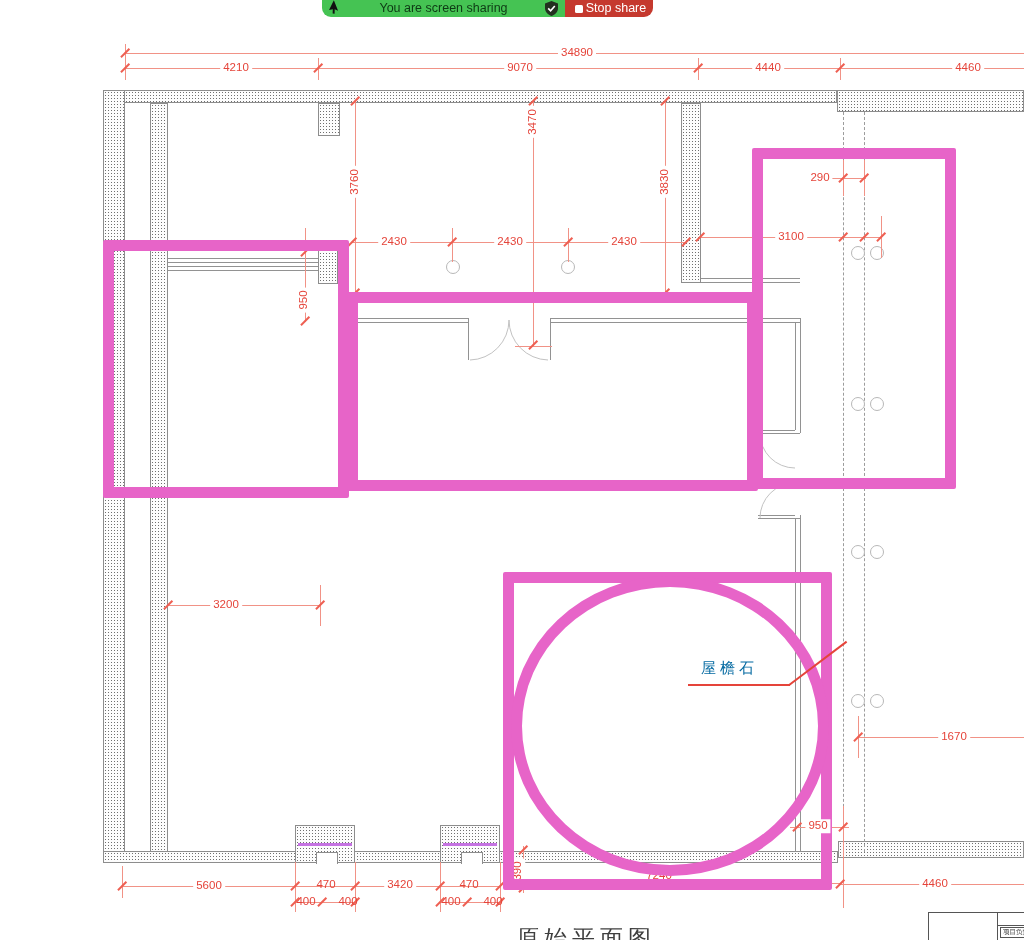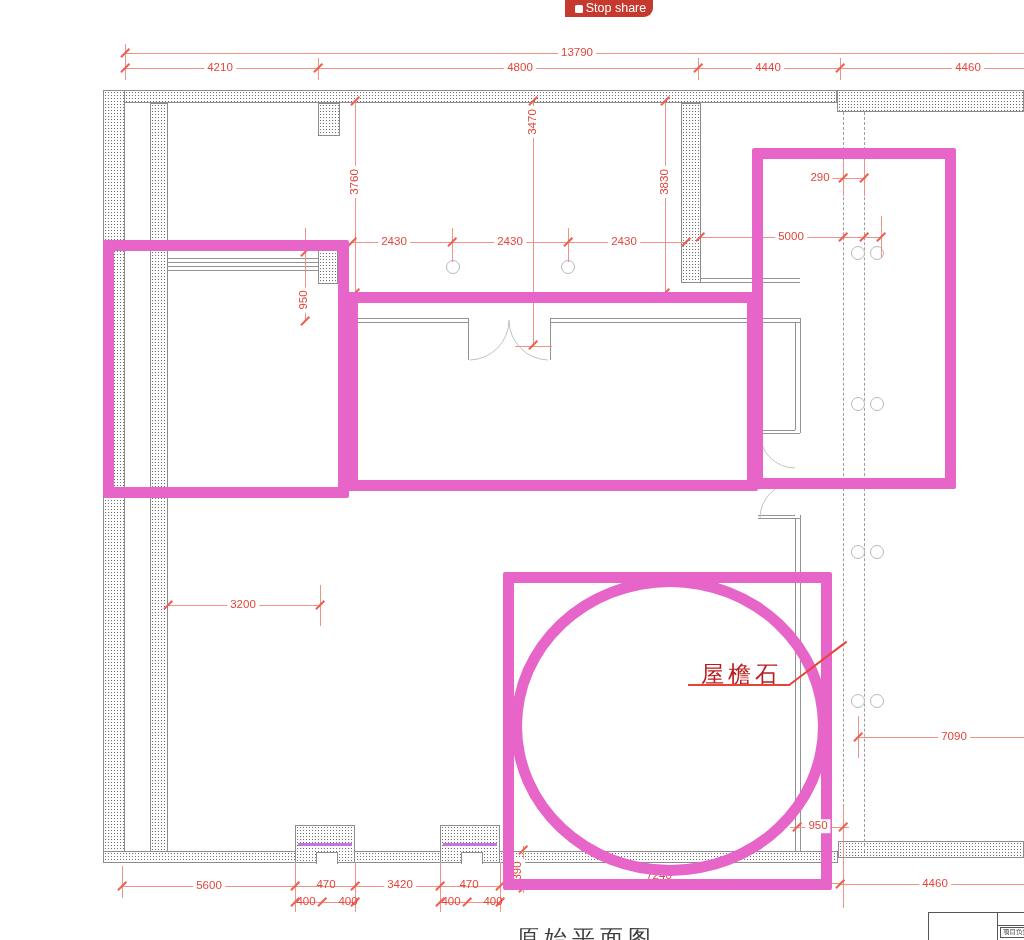--- a/index.html
+++ b/index.html
@@ -23,21 +23,21 @@
   .glh{position:absolute;height:1px;background:#929292;z-index:3;}
   .glv{position:absolute;width:1px;background:#929292;z-index:3;}
   .dash{position:absolute;width:0;border-left:1.5px dashed #9c9c9c;z-index:3;}
   .gmark{position:absolute;width:12px;height:12px;border:1px solid #b8b8b8;border-radius:50%;background:#fff;z-index:4;}
   .pline{position:absolute;height:3px;background:#c573e2;z-index:6;}
   
   .pink{position:absolute;box-sizing:border-box;border:11px solid #e764c8;z-index:20;border-radius:2px;}
   .pinkc{border-radius:50%;}
   .leadh{position:absolute;height:1.5px;background:#e5443a;z-index:25;}
   .leadd{position:absolute;height:1.5px;background:#e5443a;z-index:25;transform-origin:left center;transform:rotate(-37deg);}
-  .eaves{position:absolute;color:#b91c1c;font-size:23px;letter-spacing:4px;z-index:25;}
+  .eaves{position:absolute;color:#0369a1;font-size:15px;letter-spacing:4px;z-index:25;}
   
   .caption{position:absolute;color:#3f3f3f;font-size:23px;letter-spacing:5px;z-index:8;}
   .tblock{position:absolute;box-sizing:border-box;border:1px solid #555;background:#fff;z-index:8;}
   .tbl-v{position:absolute;width:1px;background:#555;}
   .tbl-h{position:absolute;height:1px;background:#555;}
   .tbl-cell{position:absolute;font-size:6.5px;color:#333;border:1px solid #555;padding:1px 2px;line-height:1;}
   
   .ban-green{position:absolute;left:322px;top:0;width:243px;height:17px;background:#45c353;
              border-radius:0 0 0 9px;z-index:50;}
   .ban-red{position:absolute;left:565px;top:0;width:88px;height:17px;background:#c5392e;
@@ -189,36 +189,36 @@
     <i class="tk" style="left:289px;top:901px"></i>
     <i class="tk" style="left:316px;top:901px"></i>
     <i class="tk" style="left:349px;top:901px"></i>
     <i class="tk" style="left:434px;top:901px"></i>
     <i class="tk" style="left:461px;top:901px"></i>
     <i class="tk" style="left:494px;top:901px"></i>
     <i class="tk" style="left:517px;top:849px"></i>
     <i class="tk" style="left:517px;top:887px"></i>
     <i class="tk" style="left:834px;top:883px"></i>
 
-    <span class="dim ctr" style="left:577px;top:53px">13790</span>
-    <span class="dim ctr" style="left:220px;top:68px">4210</span>
-    <span class="dim ctr" style="left:520px;top:68px">4800</span>
+    <span class="dim ctr" style="left:577px;top:53px">34890</span>
+    <span class="dim ctr" style="left:236px;top:68px">4210</span>
+    <span class="dim ctr" style="left:520px;top:68px">9070</span>
     <span class="dim ctr" style="left:768px;top:68px">4440</span>
     <span class="dim ctr" style="left:968px;top:68px">4460</span>
     <span class="dim vrt" style="left:355px;top:182px">3760</span>
     <span class="dim vrt" style="left:533px;top:122px">3470</span>
     <span class="dim vrt" style="left:665px;top:182px">3830</span>
     <span class="dim ctr" style="left:394px;top:242px">2430</span>
     <span class="dim ctr" style="left:510px;top:242px">2430</span>
     <span class="dim ctr" style="left:624px;top:242px">2430</span>
     <span class="dim ctr" style="left:820px;top:178px">290</span>
-    <span class="dim ctr" style="left:791px;top:237px">5000</span>
+    <span class="dim ctr" style="left:791px;top:237px">3100</span>
     <span class="dim vrt" style="left:304px;top:300px">950</span>
-    <span class="dim ctr" style="left:243px;top:605px">3200</span>
-    <span class="dim ctr" style="left:954px;top:737px">7090</span>
+    <span class="dim ctr" style="left:226px;top:605px">3200</span>
+    <span class="dim ctr" style="left:954px;top:737px">1670</span>
     <span class="dim ctr ov" style="left:818px;top:826px">950</span>
     <span class="dim ctr" style="left:209px;top:886px">5600</span>
     <span class="dim ctr nb" style="left:326px;top:885px">470</span>
     <span class="dim ctr" style="left:400px;top:885px">3420</span>
     <span class="dim ctr nb" style="left:469px;top:885px">470</span>
     <span class="dim ctr nb" style="left:306px;top:902px">400</span>
     <span class="dim ctr nb" style="left:348px;top:902px">400</span>
     <span class="dim ctr nb" style="left:451px;top:902px">400</span>
     <span class="dim ctr nb" style="left:493px;top:902px">400</span>
     <span class="dim vrt" style="left:518px;top:871px">390</span>
@@ -236,18 +236,32 @@
   <div class="leadh" style="left:688px;top:684px;width:102px"></div>
   <div class="leadd" style="left:789px;top:684px;width:72px"></div>
 
   <span class="caption" style="left:516px;top:923px">原始平面图</span>
   <div class="tblock" style="left:928px;top:912px;width:110px;height:42px">
     <div class="tbl-v" style="left:68px;top:0;height:42px"></div>
     <div class="tbl-h" style="left:68px;top:12px;width:42px"></div>
     <span class="tbl-cell" style="left:71px;top:14px">项目负责</span>
   </div>
 
+  <div class="ban-green">
+    <span class="cursor-ic">
+      <svg width="11" height="14" viewBox="0 0 10 14">
+          <path d="M1 0 L1 11 L4 8.6 L5.8 12.6 L7.6 11.8 L5.8 7.9 L9.4 7.6 Z" fill="#111"></path>
+        </svg>
+    </span>
+    <span class="lbl">You are screen sharing</span>
+    <span class="shield-ic">
+      <svg width="13" height="15" viewBox="0 0 13 15">
+          <path d="M6.5 0 L13 2.5 V7 C13 11 10 13.8 6.5 15 C3 13.8 0 11 0 7 V2.5 Z" fill="#22301f"></path>
+          <path d="M3.2 7.4 L5.6 9.8 L9.8 4.9" stroke="#fff" stroke-width="1.6" fill="none"></path>
+        </svg>
+    </span>
+  </div>
   <div class="ban-red">
     <span class="stop-sq"></span>
     <span class="lbl">Stop share</span>
   </div>
 
 </div>
 
 </body></html>

